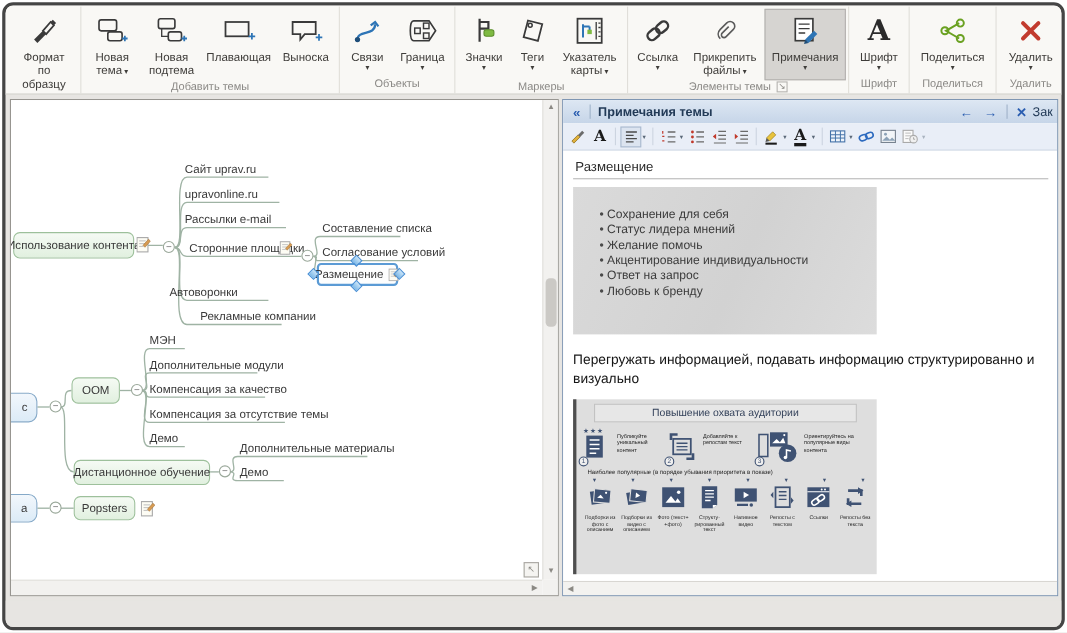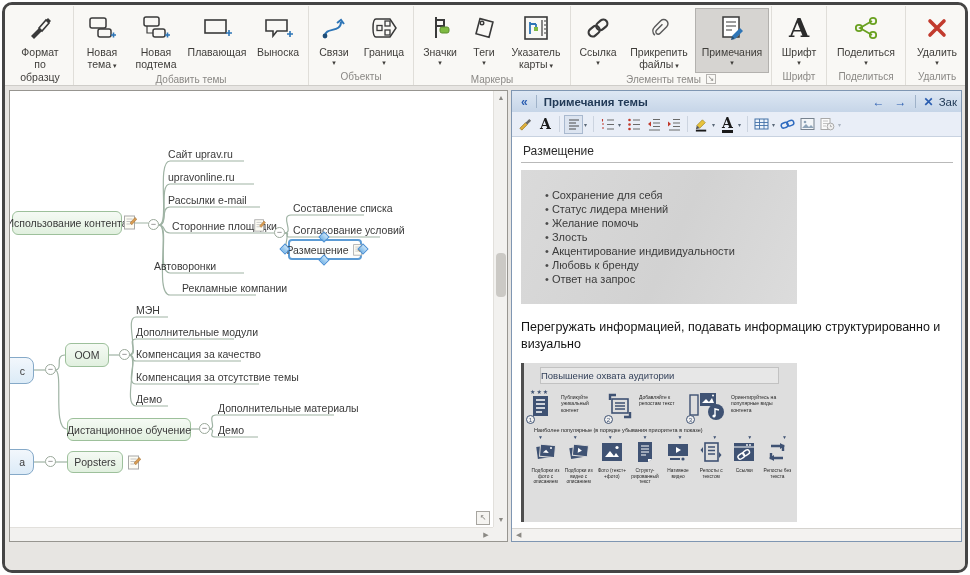--- a/index.html
+++ b/index.html
@@ -58,21 +58,21 @@
 
   .nbody { flex: 1; background: #fff; overflow: hidden; padding: 5px 8px 0 9px; position: relative; }
   .note-title { font-size: 12px; color: #2b2b2b; padding: 2px 0 4px 2px; }
   .note-rule { border: none; border-top: 1px solid #b9b9b9; margin: 0 0 7px 0; }
   .slide1 { width: 276px; height: 134px; background: linear-gradient(115deg, #dadada 0%, #d2d2d2 55%, #dcdcdc 100%); padding: 17px 0 0 24px; }
   .slide1 li { list-style: none; font-size: 11px; color: #3b3b3b; margin: 2px 0; }
   .slide1 li::before { content: "• "; color: #4a4a4a; }
   .npara { margin-top: 15px; font-size: 12.5px; color: #141414; width: 444px; line-height: 1.35; }
 
   .ig { margin-top: 10px; width: 276px; height: 159px; background: #dedede; border-left: 3px solid #4e4e4e; position: relative; overflow: hidden; }
-  .ig-title { margin: 4px 18px 0 16px; background: #e7e7e7; border: 1px solid #c2c2c2; font-size: 9.5px; color: #33415a; padding: 2px 0; }
+  .ig-title { margin: 4px 18px 0 16px; background: #e7e7e7; border: 1px solid #c2c2c2; text-align: center; font-size: 9.5px; color: #33415a; padding: 2px 0; }
   .ig-steps { display: flex; padding: 4px 2px 0 4px; }
   .ig-step { display: flex; align-items: flex-start; gap: 3px; }
   .ig-step-txt { font-size: 5px; width: 40px; line-height: 1.3; color: #1f1f1f; padding-top: 6px; }
   .ig-iconwrap { position: relative; width: 30px; height: 36px; }
   .ig-stars { font-size: 6px; color: #3f5273; letter-spacing: 1px; position: absolute; top: 0; left: 2px; }
   .ig-num { position: absolute; left: -2px; bottom: 0; width: 9px; height: 9px; border: 1px solid #3f5273; border-radius: 50%; background: #efefef; font-size: 6px; color: #3f5273; text-align: center; line-height: 8px; }
   .ig-rank { font-size: 5.5px; color: #1f1f1f; margin: 3px 0 1px 10px; }
   .ig-arrows { display: flex; margin: 0 10px 1px 14px; justify-content: space-between; }
   .ig-arrows span { font-size: 5px; color: #3f5273; }
   .ig-items { display: flex; padding: 0 3px 0 5px; }
@@ -532,24 +532,23 @@
 
       <div class="nbody">
         <div class="note-title">Размещение</div>
         <hr class="note-rule">
 
         <div class="slide1">
           <ul>
             <li>Сохранение для себя</li>
             <li>Статус лидера мнений</li>
             <li>Желание помочь</li>
-            <li>Злость</li>
             <li>Акцентирование индивидуальности</li>
+            <li>Ответ на запрос</li>
             <li>Любовь к бренду</li>
-            <li>Ответ на запрос</li>
           </ul>
         </div>
 
         <div class="npara">Перегружать информацией, подавать информацию структурированно и визуально</div>
 
         <div class="ig">
           <div class="ig-title">Повышение охвата аудитории</div>
           <div class="ig-steps">
             <div class="ig-step" style="width:78px">
               <span class="ig-iconwrap">

